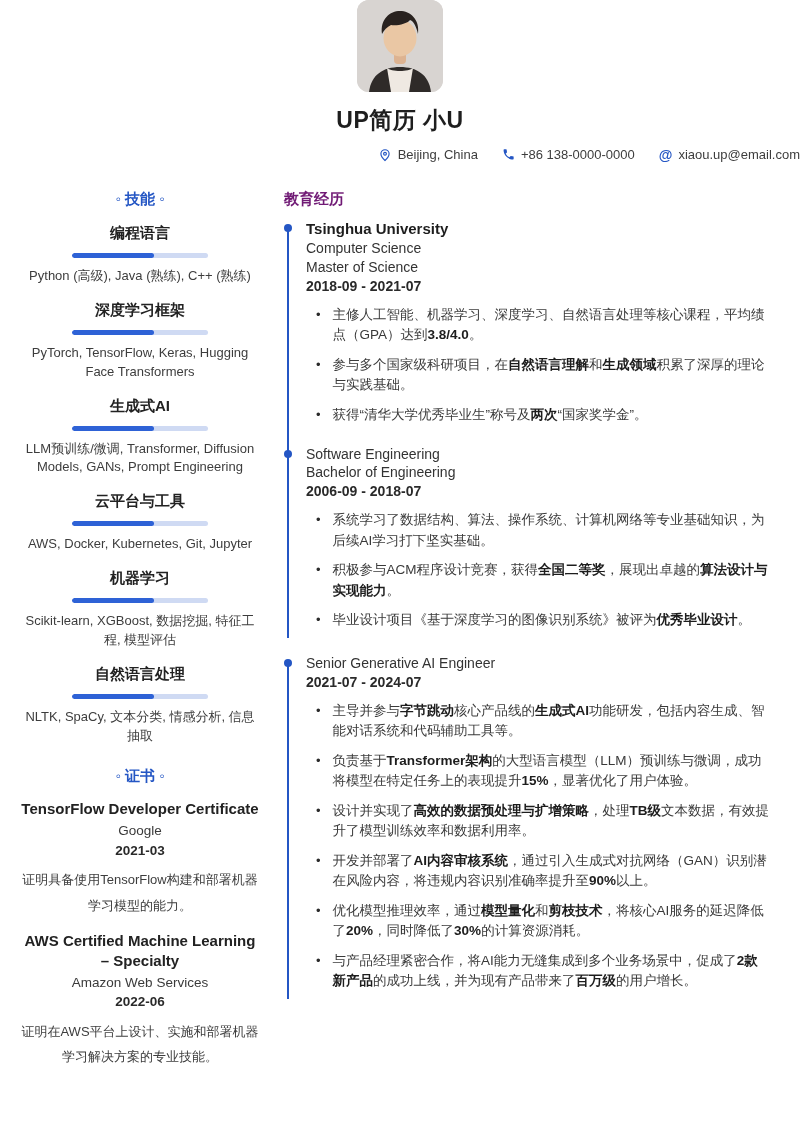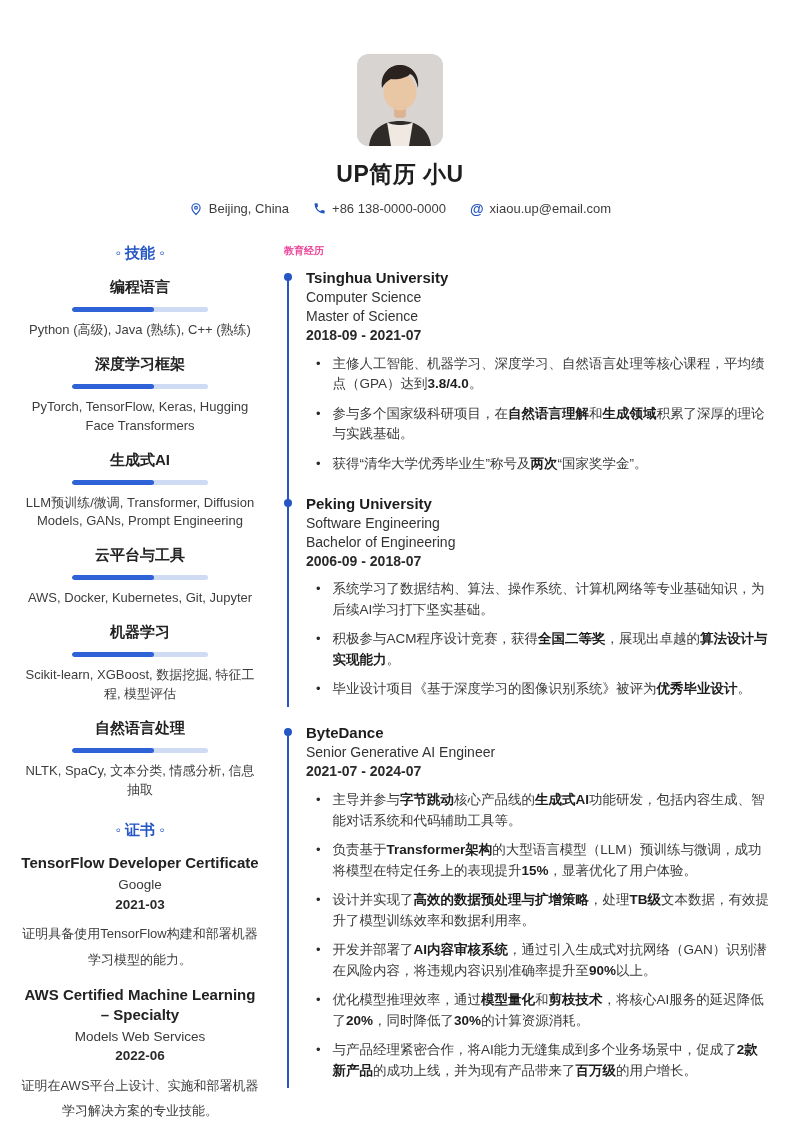--- a/index.html
+++ b/index.html
@@ -2,26 +2,26 @@
 <html><head>
 <meta charset="utf-8">
 <style>
   * { box-sizing: border-box; margin: 0; padding: 0; }
   html, body { width: 800px; }
   body {
     height: 1130px; overflow: hidden; background: #ffffff;
     font-family: "Liberation Sans", "DejaVu Sans", sans-serif;
     color: #3a3a3a;
   }
-  .page { width: 800px; height: 1130px; overflow: hidden; padding-top: 54px; }
+  .page { width: 800px; height: 1130px; overflow: hidden; }
 
   
   .photo { width: 86px; height: 92px; border-radius: 12px; overflow: hidden; margin: 0 auto; background: #d8d4d1; }
   .name { text-align: center; font-size: 23px; font-weight: bold; color: #1e1e1e; margin-top: 13px; letter-spacing: .5px; }
-  .contacts { display: flex; justify-content: center; align-items: center; gap: 24px; margin-top: 11px; font-size: 13px; color: #3d3d3d; }
+  .contacts { display: flex; justify-content: flex-end; align-items: center; gap: 24px; margin-top: 11px; font-size: 13px; color: #3d3d3d; }
   .contact { display: flex; align-items: center; gap: 6px; }
   .cicon { display: inline-flex; align-items: center; color: #2456c4; }
   .at-glyph { font-size: 14px; font-weight: bold; color: #2456c4; line-height: 1; }
 
   
   .columns { display: flex; gap: 24px; padding: 16px 24px 0 20px; }
   .left-col { width: 240px; flex: none; text-align: center; }
   .right-col { flex: 1; min-width: 0; }
 
   
@@ -31,21 +31,21 @@
   .skill-bar-fill { height: 100%; background: #2e62d6; border-radius: 3px; }
   .skill-desc { font-size: 13px; line-height: 1.45; color: #3d3d3d; }
   .cred { margin-top: 13px; }
   .cred-name { font-weight: bold; font-size: 15px; color: #222222; line-height: 1.32; }
   .cred-issuer { font-size: 13.5px; color: #3a3a3a; margin-top: 3px; line-height: 1.3; }
   .cred-date { font-size: 13.5px; font-weight: bold; color: #2a2a2a; margin-top: 2px; line-height: 1.3; }
   .cred-desc { font-size: 13px; line-height: 1.95; color: #3d3d3d; margin-top: 8px; }
 
   
   .main-section { margin-bottom: 4px; }
-  .main-section-title { color: #ec4899; font-size: 10px; font-weight: bold; margin: 12px 0 10px; }
+  .main-section-title { color: #701a75; font-size: 15px; font-weight: bold; margin: 12px 0 10px; }
   .timeline { position: relative; }
   .timeline::before { content: ""; position: absolute; left: 3px; top: 8px; bottom: 12px; width: 2px; background: #2456c4; }
   .entry { position: relative; padding-left: 22px; padding-bottom: 10px; }
   .dot { position: absolute; left: 0; top: 5px; width: 8px; height: 8px; border-radius: 50%; background: #2456c4; }
   .entry-title { font-size: 15px; font-weight: bold; color: #1d1d1d; line-height: 1.35; }
   .entry-sub { font-size: 14px; color: #333333; line-height: 1.35; }
   .entry-date { font-size: 14px; font-weight: bold; color: #2a2a2a; line-height: 1.35; }
   .bullets { margin-top: 9px; }
   .bullet { display: flex; gap: 12px; font-size: 13.5px; line-height: 1.52; color: #3a3a3a; margin-bottom: 9px; padding-left: 10px; padding-right: 6px; }
   .bullet-marker { flex: none; color: #2a2a2a; font-size: 13px; line-height: 1.55; }
@@ -145,21 +145,21 @@
       <div class="side-title" style="margin-top:22px">◦ 证书 ◦</div>
       <div id="certs-list">
           <div class="cred">
     <div class="cred-name">TensorFlow Developer Certificate</div>
     <div class="cred-issuer">Google</div>
     <div class="cred-date">2021-03</div>
     <div class="cred-desc">证明具备使用TensorFlow构建和部署机器学习模型的能力。</div>
   </div>
           <div class="cred">
     <div class="cred-name">AWS Certified Machine Learning – Specialty</div>
-    <div class="cred-issuer">Models Web Services</div>
+    <div class="cred-issuer">Amazon Web Services</div>
     <div class="cred-date">2022-06</div>
     <div class="cred-desc">证明在AWS平台上设计、实施和部署机器学习解决方案的专业技能。</div>
   </div>
         </div>
 
     </div>
 
     <div class="right-col" id="main-sections">
         <div class="main-section">
     <div class="main-section-title">教育经历</div>
@@ -182,21 +182,20 @@
     <span class="bullet-text"><span>参与多个国家级科研项目，在</span><b>自然语言理解</b><span>和</span><b>生成领域</b><span>积累了深厚的理论与实践基础。</span></span>
   </div>
                 <div class="bullet">
     <span class="bullet-marker">•</span>
     <span class="bullet-text"><span>获得“清华大学优秀毕业生”称号及</span><b>两次</b><span>“国家奖学金”。</span></span>
   </div>
               </div>
   </div>
             <div class="entry">
     <span class="dot"></span>
-    <div class="entry-title">Peking University</div>
     <div class="entry-subs">
                 <div class="entry-sub">Software Engineering</div>
                 <div class="entry-sub">Bachelor of Engineering</div>
               </div>
     <div class="entry-date">2006-09 - 2018-07</div>
     <div class="bullets">
                 <div class="bullet">
     <span class="bullet-marker">•</span>
     <span class="bullet-text"><span>系统学习了数据结构、算法、操作系统、计算机网络等专业基础知识，为后续AI学习打下坚实基础。</span></span>
   </div>
@@ -209,21 +208,20 @@
     <span class="bullet-text"><span>毕业设计项目《基于深度学习的图像识别系统》被评为</span><b>优秀毕业设计</b><span>。</span></span>
   </div>
               </div>
   </div>
           </div>
   </div>
         <div class="main-section">
     <div class="timeline">
             <div class="entry">
     <span class="dot"></span>
-    <div class="entry-title">ByteDance</div>
     <div class="entry-subs">
                 <div class="entry-sub">Senior Generative AI Engineer</div>
               </div>
     <div class="entry-date">2021-07 - 2024-07</div>
     <div class="bullets">
                 <div class="bullet">
     <span class="bullet-marker">•</span>
     <span class="bullet-text"><span>主导并参与</span><b>字节跳动</b><span>核心产品线的</span><b>生成式AI</b><span>功能研发，包括内容生成、智能对话系统和代码辅助工具等。</span></span>
   </div>
                 <div class="bullet">

